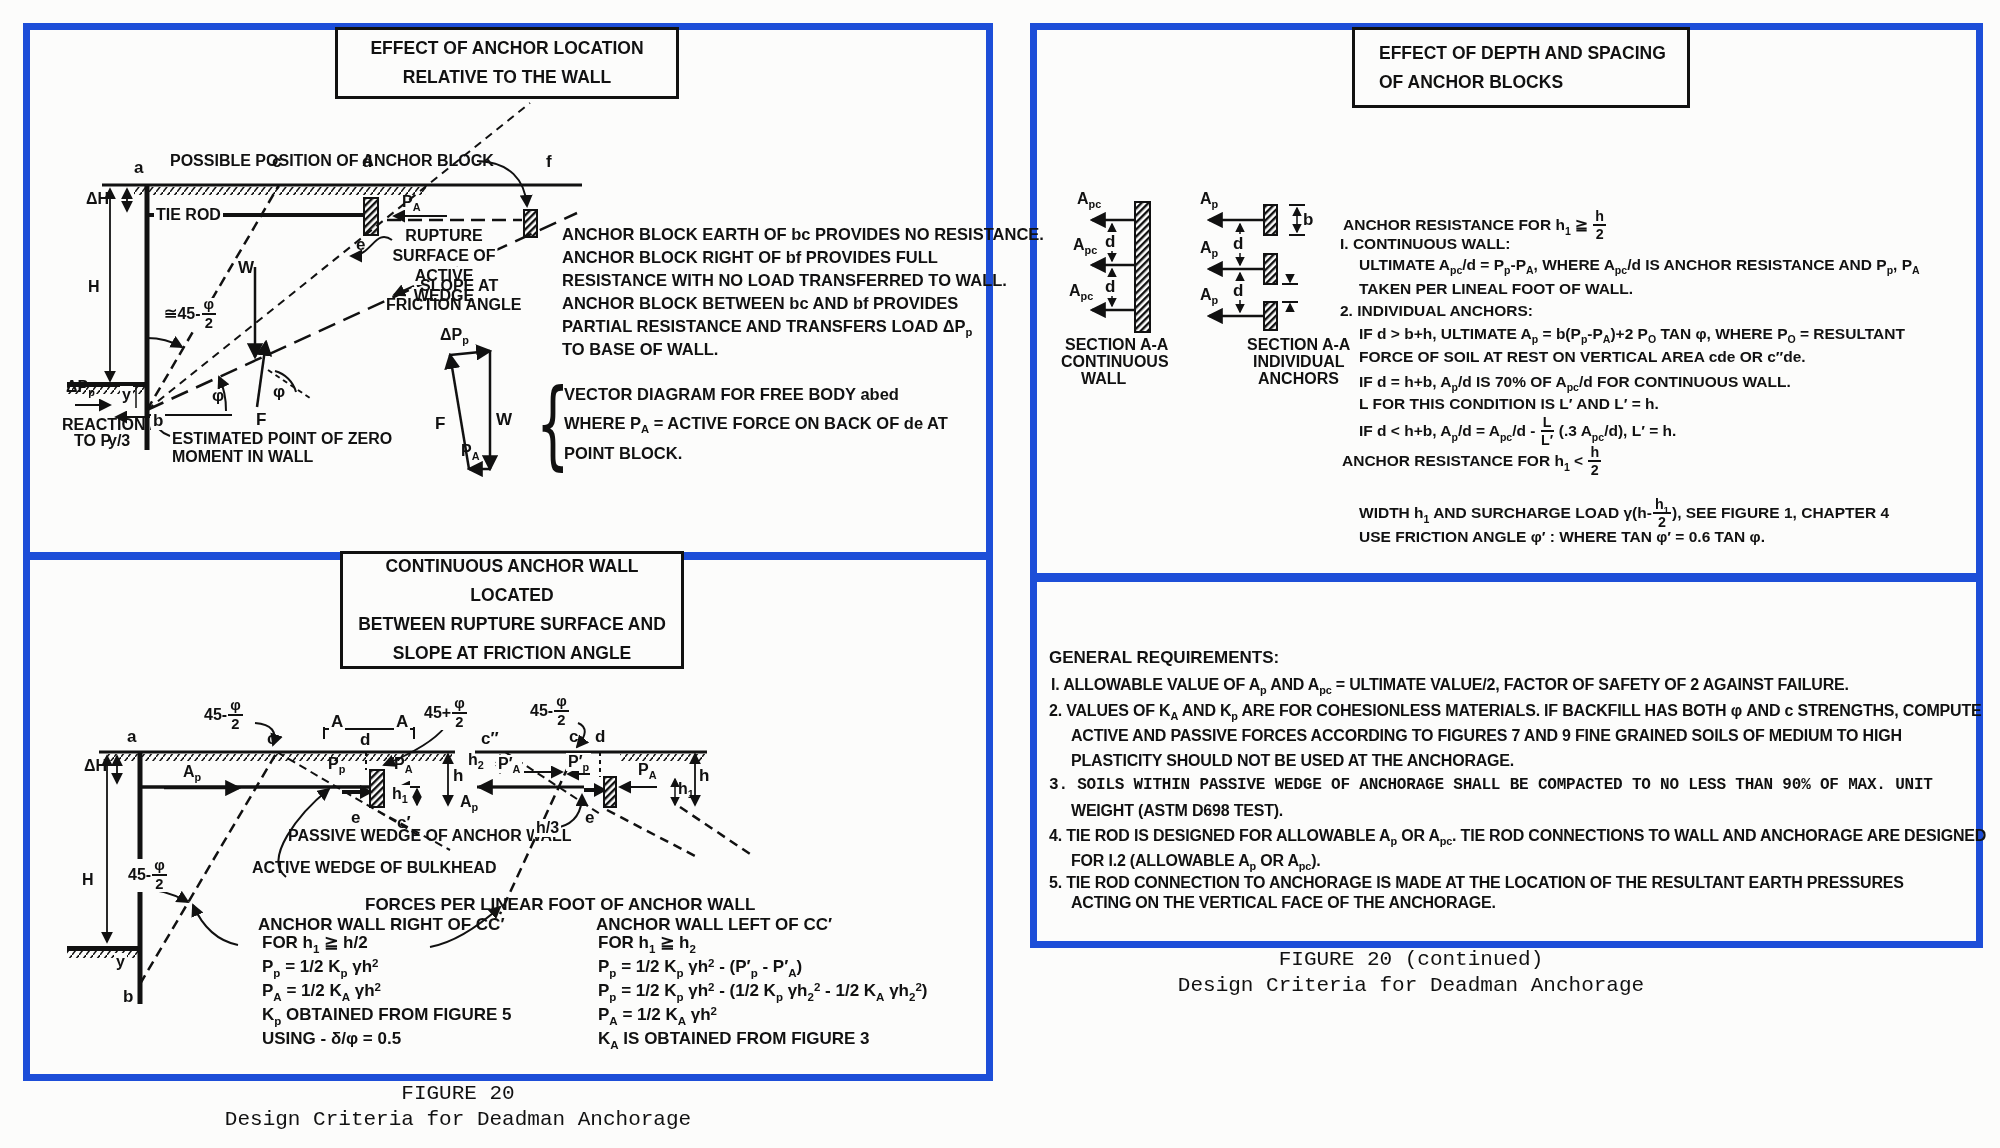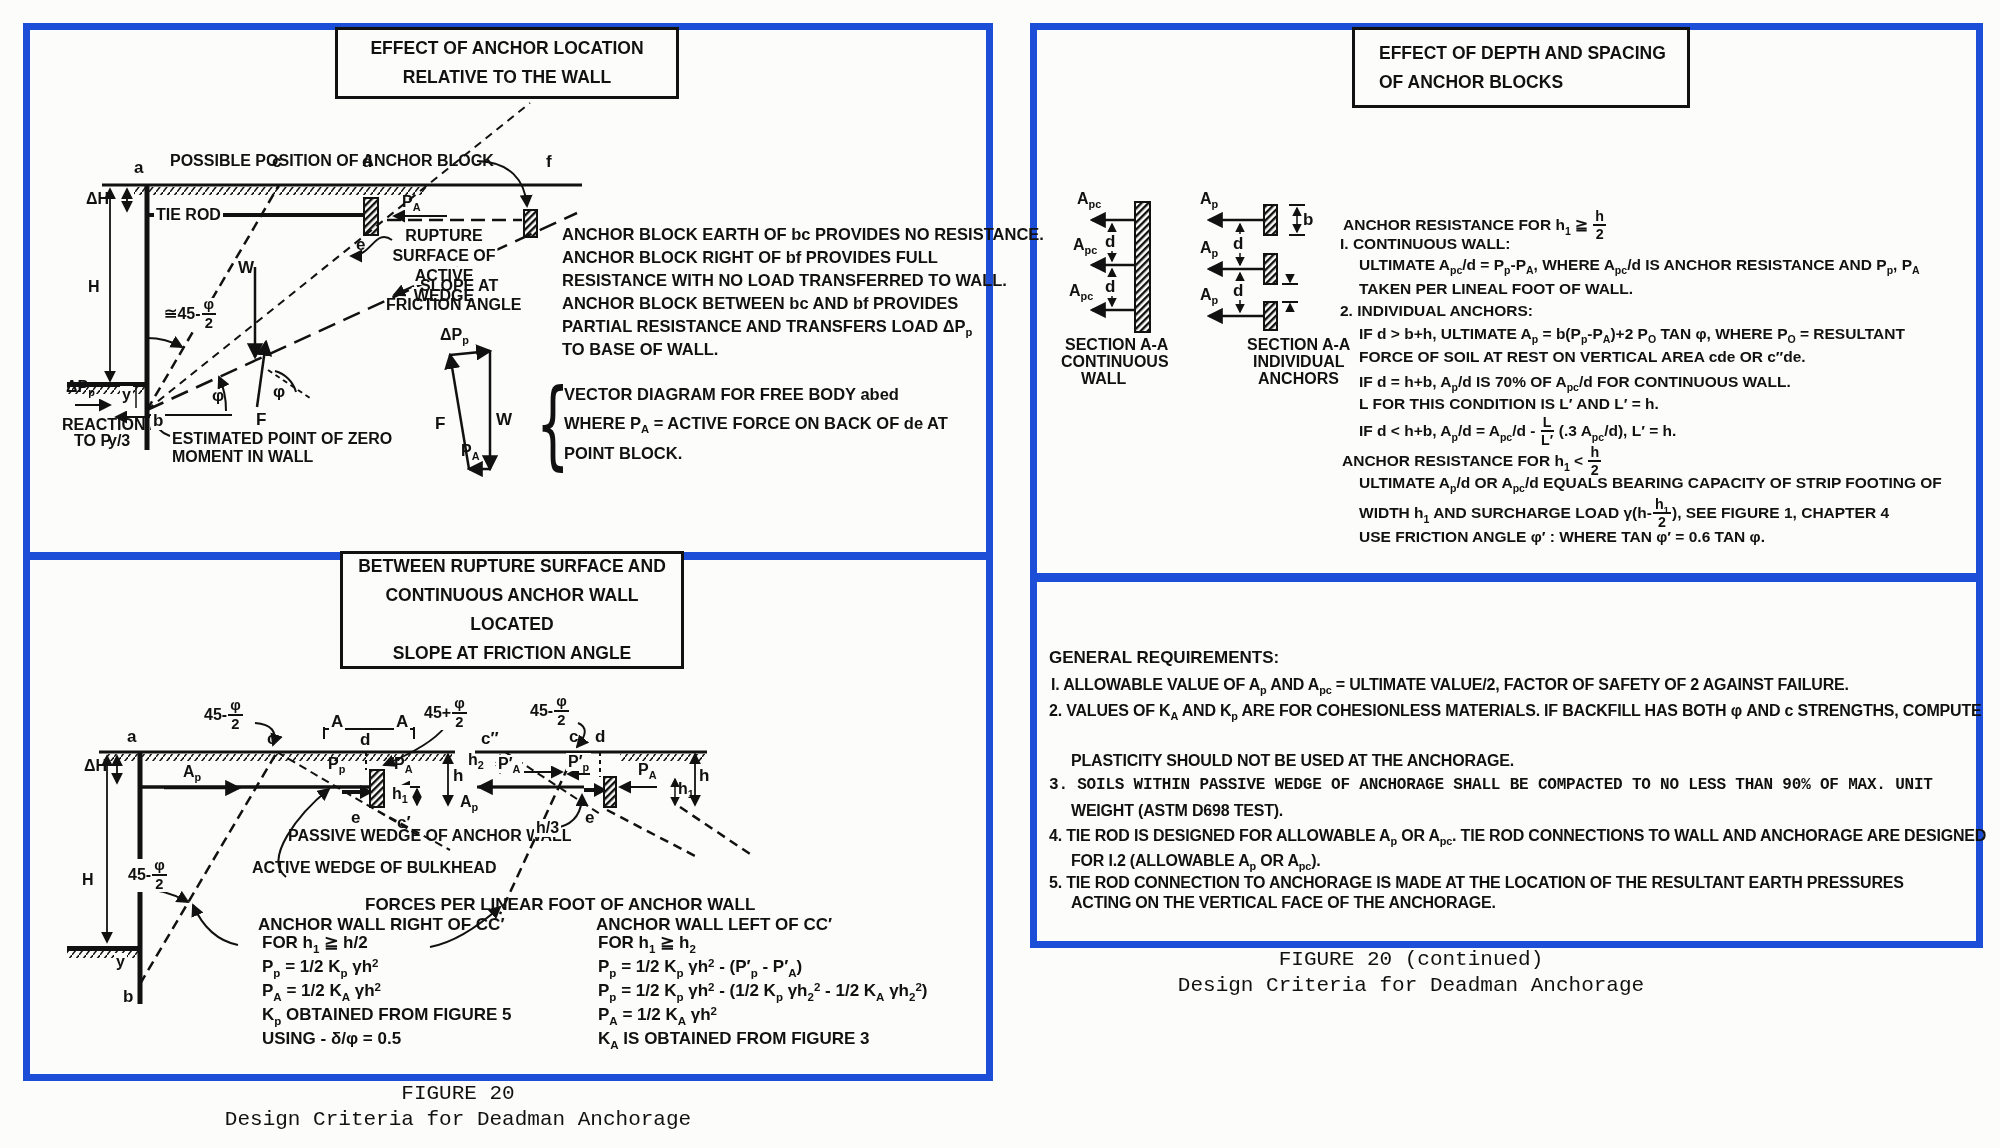--- a/index.html
+++ b/index.html
@@ -146,22 +146,22 @@
  <div class="lb s17" style="left:466px;top:380px;">W</div>
  <div class="lb" style="left:431px;top:412px;">P<sub>A</sub></div>
  <div class="brace" style="left:506px;top:346px;">{</div>
  <div class="lb s16" style="left:534px;top:355px;">VECTOR DIAGRAM FOR FREE BODY abed</div>
  <div class="lb s16" style="left:534px;top:384px;">WHERE P<sub>A</sub> = ACTIVE FORCE ON BACK OF de AT</div>
  <div class="lb s16" style="left:534px;top:414px;">POINT BLOCK.</div>
 </div>
 
 <div class="panel" style="left:23px;top:552px;width:956px;height:515px;">
  <div class="tbox tc" style="left:310px;top:-8px;width:338px;height:112px;">
+   <div>CONTINUOUS ANCHOR WALL LOCATED</div>
    <div>BETWEEN RUPTURE SURFACE AND</div>
-   <div>CONTINUOUS ANCHOR WALL LOCATED</div>
    <div>SLOPE AT FRICTION ANGLE</div>
  </div>
  <svg width="956" height="515">
 
   <line x1="69" y1="193" x2="425" y2="193" stroke="#111" stroke-width="3"></line>
   <line x1="445" y1="193" x2="677" y2="193" stroke="#111" stroke-width="3"></line>
   <rect x="74" y="195" width="348" height="7" fill="url(#gh)"></rect>
   <rect x="590" y="195" width="85" height="7" fill="url(#gh)"></rect>
 
   <line x1="110" y1="193" x2="110" y2="445" stroke="#111" stroke-width="5"></line>
@@ -338,32 +338,32 @@
  <div class="lb s15" style="left:322px;top:343px;">IF d = h+b, A<sub>p</sub>/d IS 70% OF A<sub>pc</sub>/d FOR CONTINUOUS WALL.</div>
  <div class="lb s15" style="left:322px;top:365px;">L FOR THIS CONDITION IS L′ AND L′ = h.</div>
  <div class="lb s15" style="left:322px;top:386px;">IF d &lt; h+b, A<sub>p</sub>/d = A<sub>pc</sub>/d - <span class="vf">
           <span class="vt">L</span>
           <span class="vb">L′</span>
         </span> (.3 A<sub>pc</sub>/d), L′ = h.</div>
  <div class="lb s15" style="left:305px;top:416px;">ANCHOR RESISTANCE FOR h<sub>1</sub> &lt; <span class="vf">
           <span class="vt">h</span>
           <span class="vb">2</span>
         </span></div>
- <div class="lb s15" style="left:322px;top:444px;">ULTIMATE A<sub>p</sub>/d OR A<sub>pc</sub>/d EQUALS BEARING CAPACITY OF STRIP FOOTING OF</div>
  <div class="lb s15" style="left:322px;top:468px;">WIDTH h<sub>1</sub> AND SURCHARGE LOAD γ(h-<span class="vf">
           <span class="vt">h<sub>1</sub></span>
           <span class="vb">2</span>
         </span>), SEE FIGURE 1, CHAPTER 4</div>
  <div class="lb s15" style="left:322px;top:498px;">USE FRICTION ANGLE φ′ : WHERE TAN φ′ = 0.6 TAN φ.</div>
 </div>
 
 <div class="panel" style="left:1030px;top:573px;width:939px;height:361px;">
  <div class="lb s17" style="left:12px;top:68px;">GENERAL REQUIREMENTS:</div>
  <div class="lb pd" style="left:14px;top:96px;">I. ALLOWABLE VALUE OF A<sub>p</sub> AND A<sub>pc</sub> = ULTIMATE VALUE/2, FACTOR OF SAFETY OF 2 AGAINST FAILURE.</div>
  <div class="lb pd" style="left:12px;top:122px;">2. VALUES OF K<sub>A</sub> AND K<sub>p</sub> ARE FOR COHESIONLESS MATERIALS. IF BACKFILL HAS BOTH φ AND c STRENGTHS, COMPUTE</div>
+ <div class="lb pd" style="left:34px;top:147px;">ACTIVE AND PASSIVE FORCES ACCORDING TO FIGURES 7 AND 9 FINE GRAINED SOILS OF MEDIUM TO HIGH</div>
  <div class="lb pd" style="left:34px;top:172px;">PLASTICITY SHOULD NOT BE USED AT THE ANCHORAGE.</div>
  <div class="lb pd" style="left:12px;top:197px;font-family:Liberation Mono, monospace;">3. SOILS WITHIN PASSIVE WEDGE OF ANCHORAGE SHALL BE COMPACTED TO NO LESS THAN 90% OF MAX. UNIT</div>
  <div class="lb pd" style="left:34px;top:222px;">WEIGHT (ASTM D698 TEST).</div>
  <div class="lb pd" style="left:12px;top:247px;">4. TIE ROD IS DESIGNED FOR ALLOWABLE A<sub>p</sub> OR A<sub>pc</sub>. TIE ROD CONNECTIONS TO WALL AND ANCHORAGE ARE DESIGNED</div>
  <div class="lb pd" style="left:34px;top:272px;">FOR I.2 (ALLOWABLE A<sub>p</sub> OR A<sub>pc</sub>).</div>
  <div class="lb pd" style="left:12px;top:294px;">5. TIE ROD CONNECTION TO ANCHORAGE IS MADE AT THE LOCATION OF THE RESULTANT EARTH PRESSURES</div>
  <div class="lb pd" style="left:34px;top:314px;">ACTING ON THE VERTICAL FACE OF THE ANCHORAGE.</div>
 </div>
 
 <div class="lb mono" style="left:23px;top:1082px;width:870px;text-align:center;">FIGURE 20</div>

